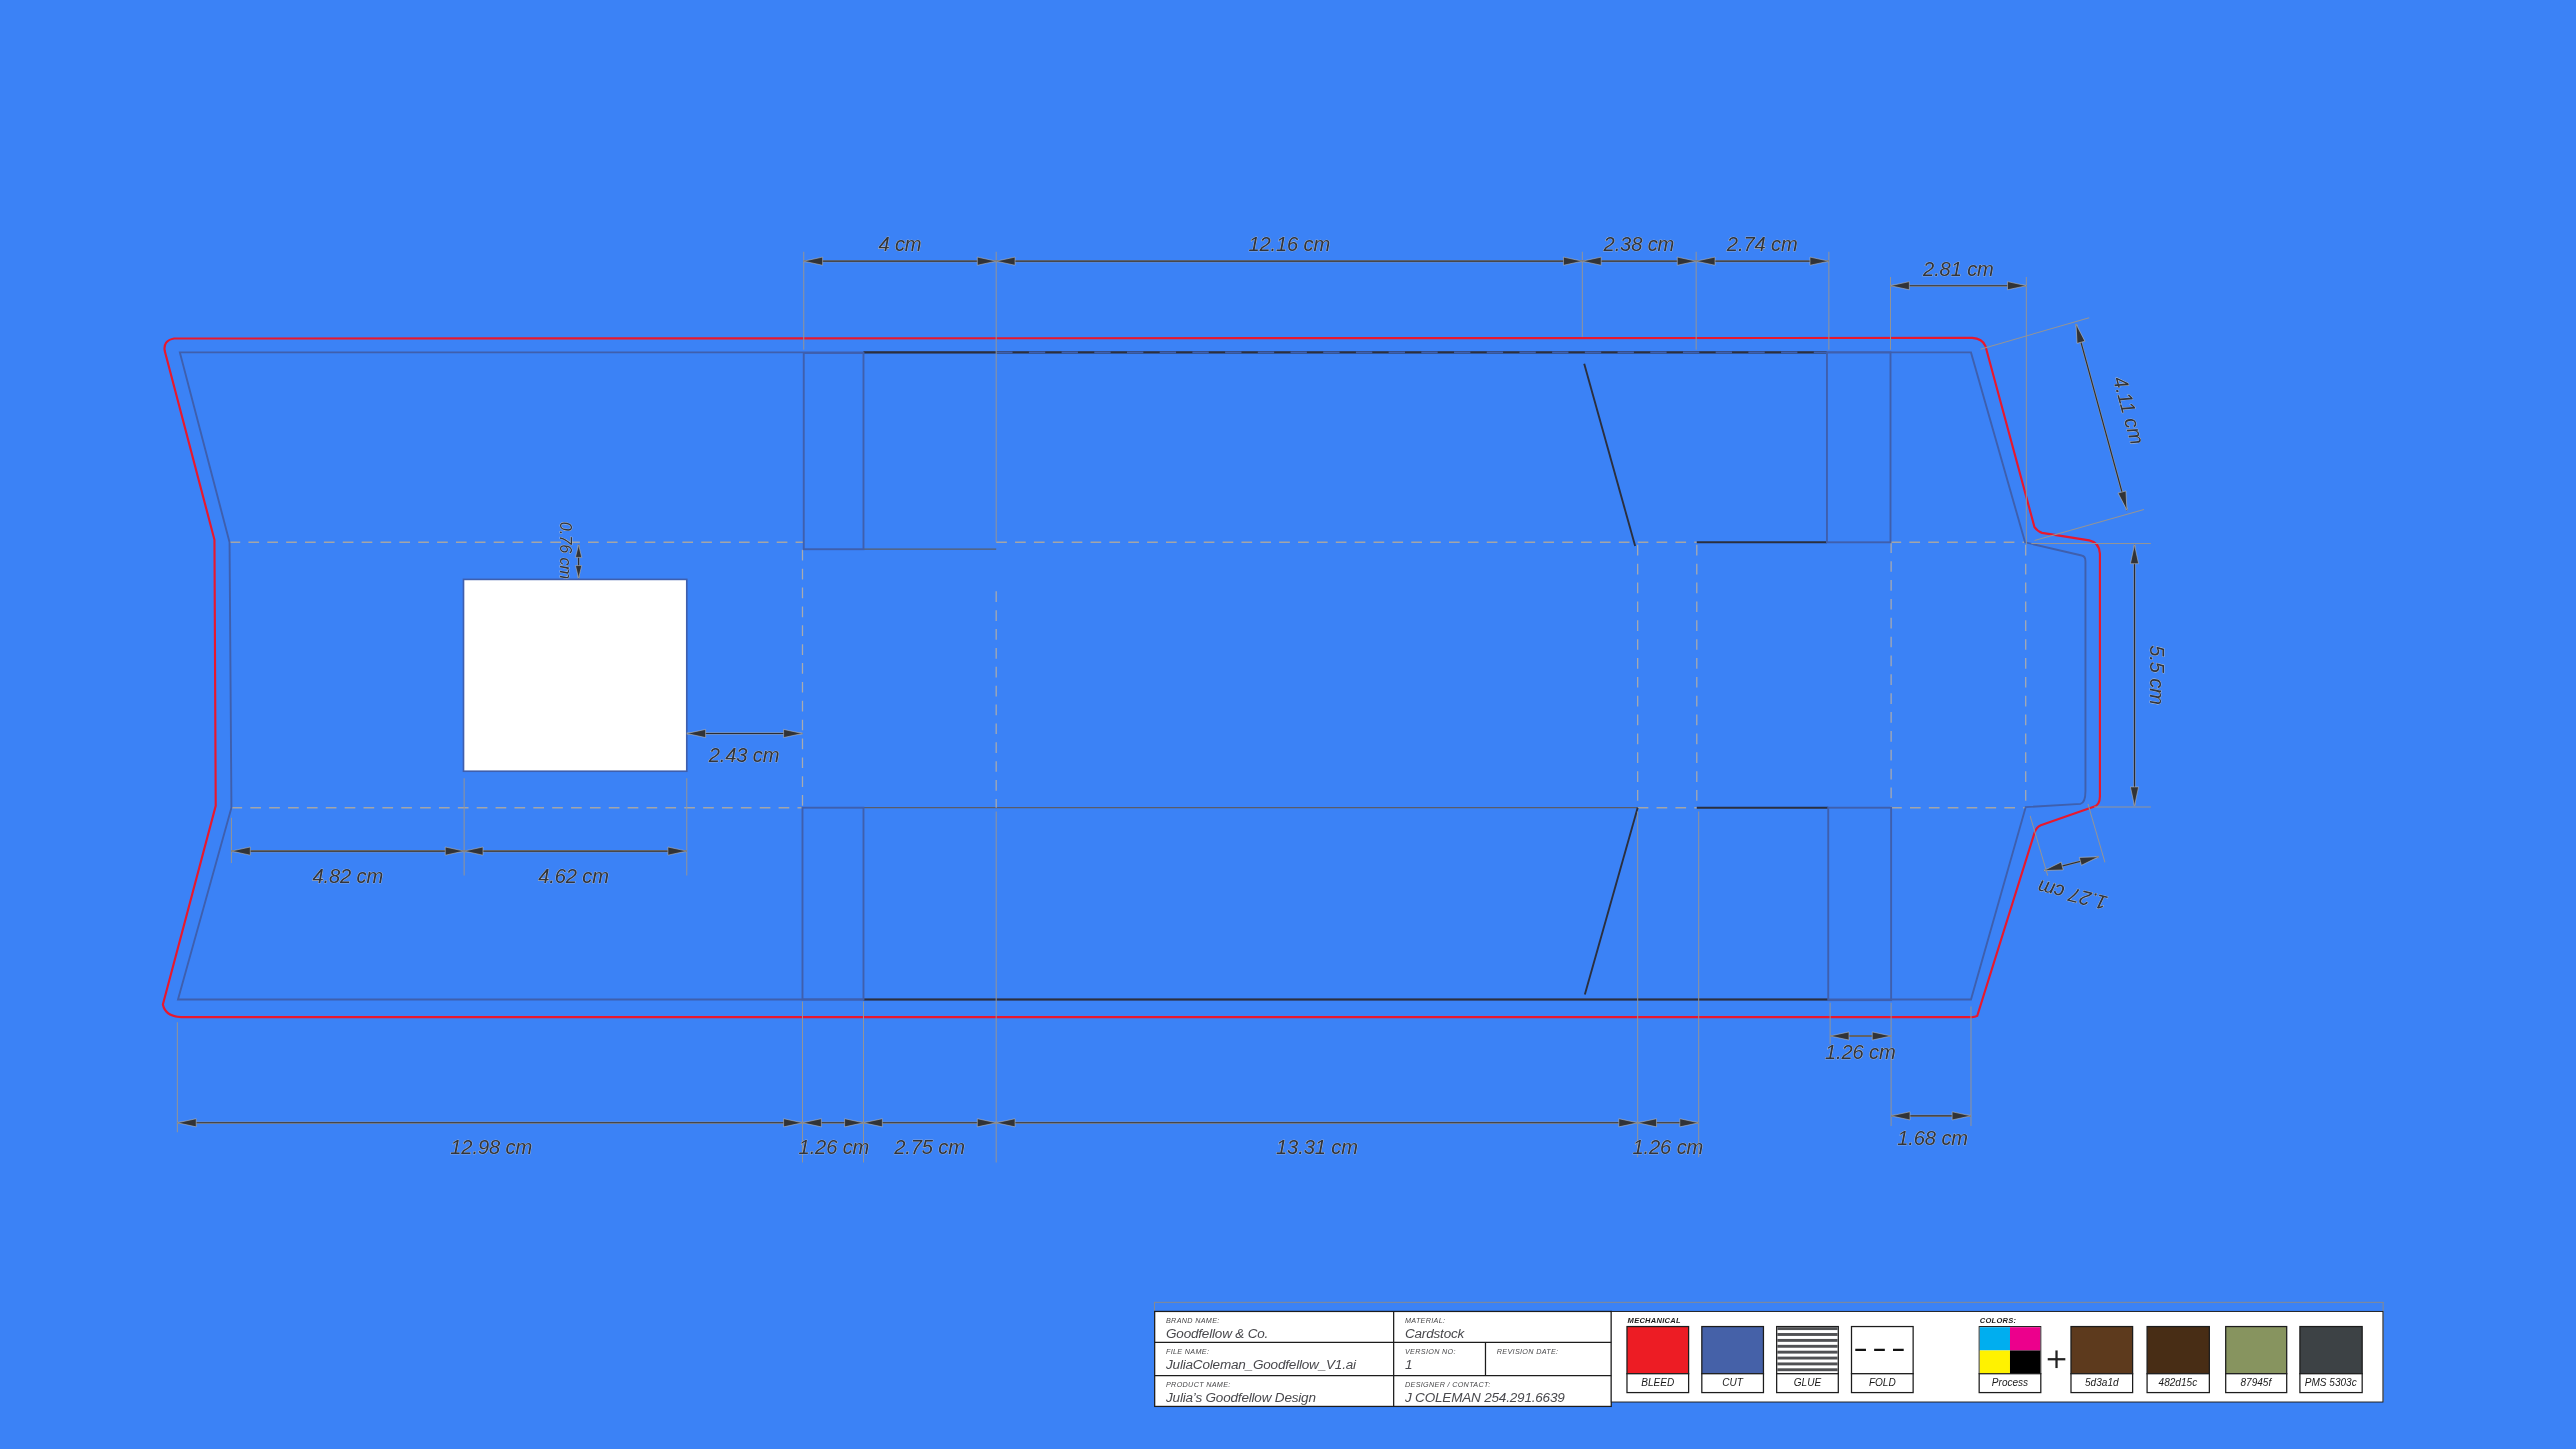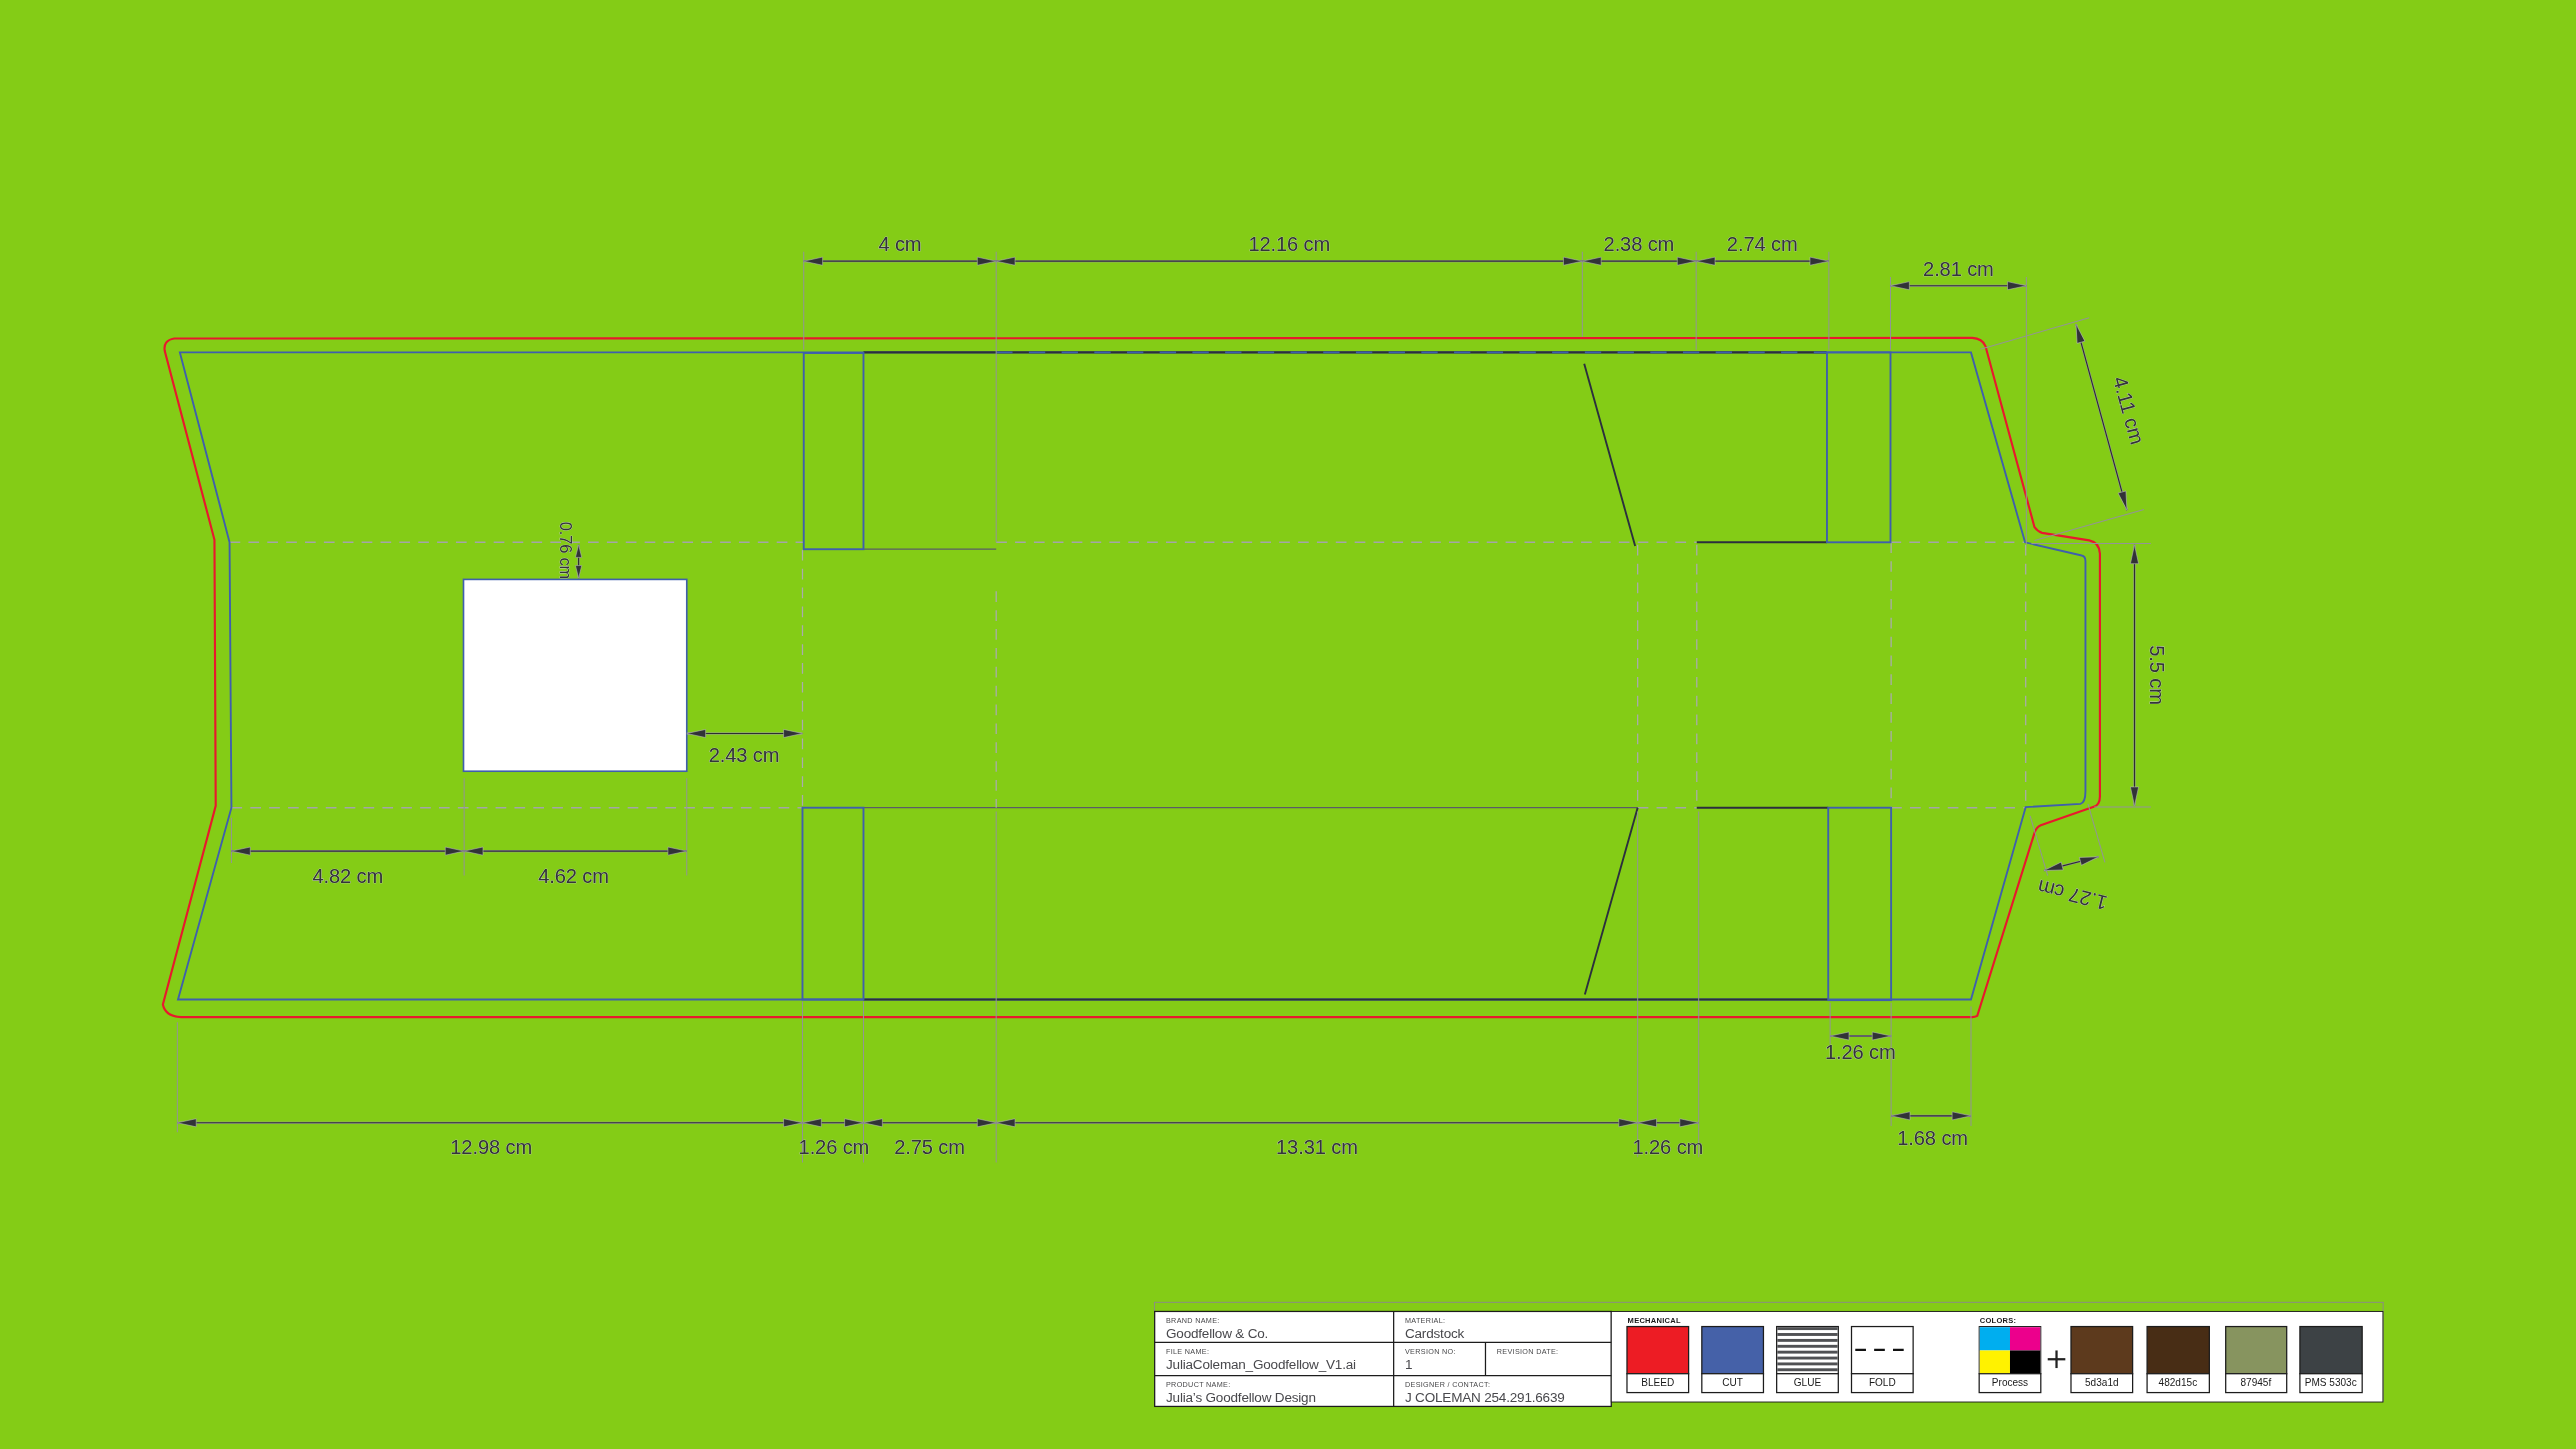--- a/index.html
+++ b/index.html
@@ -1,16 +1,16 @@
 <!DOCTYPE html>
 <html style="font-size:10px"><head>
 <meta charset="utf-8">
 <style>
 html,body{margin:0;padding:0;background:#000;}
-#page{position:relative;width:2576px;height:1450px;background:#84cc16;overflow:hidden;font-family:"Liberation Sans",sans-serif;}
+#page{position:relative;width:2576px;height:1450px;background:#3b82f6;overflow:hidden;font-family:"Liberation Sans",sans-serif;font-style:italic;}
 svg{position:absolute;top:0;left:0;display:block;}
 text{font-family:"Liberation Sans",sans-serif;}
 .dim{fill:#33353a;stroke:#c6c7c9;stroke-width:1.05px;paint-order:stroke;font-size:32px;letter-spacing:-0.2px;}
 .tb-label{fill:#474749;font-size:11.5px;letter-spacing:0.5px;}
 .tb-value{fill:#48484c;font-size:21.5px;letter-spacing:-0.3px;}
 .sw-label{fill:#1a1a1a;font-size:16px;}
 .sw-head{fill:#1a1a1a;font-size:12px;font-weight:bold;letter-spacing:0.4px;}
 </style>
 </head>
 <body>

